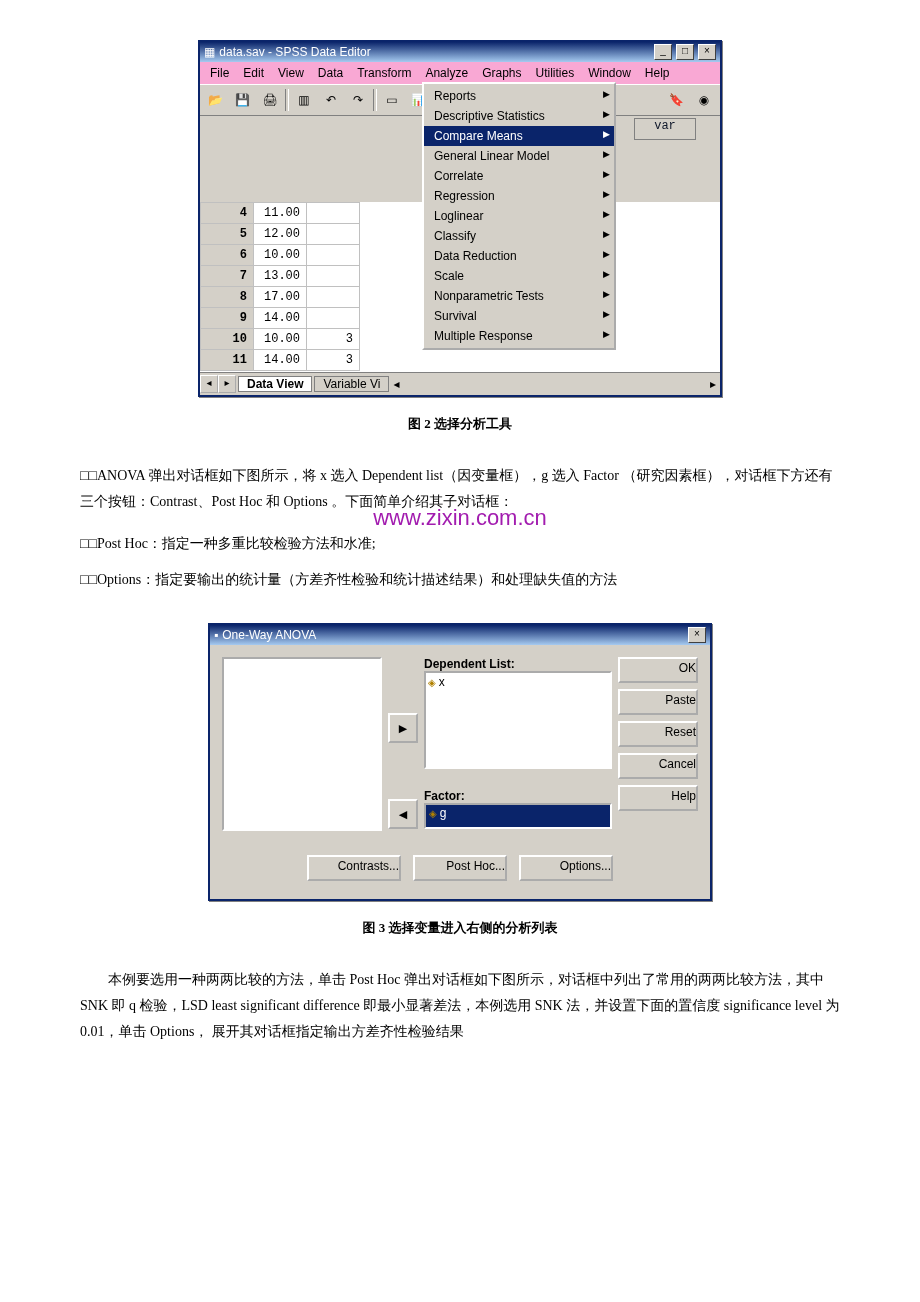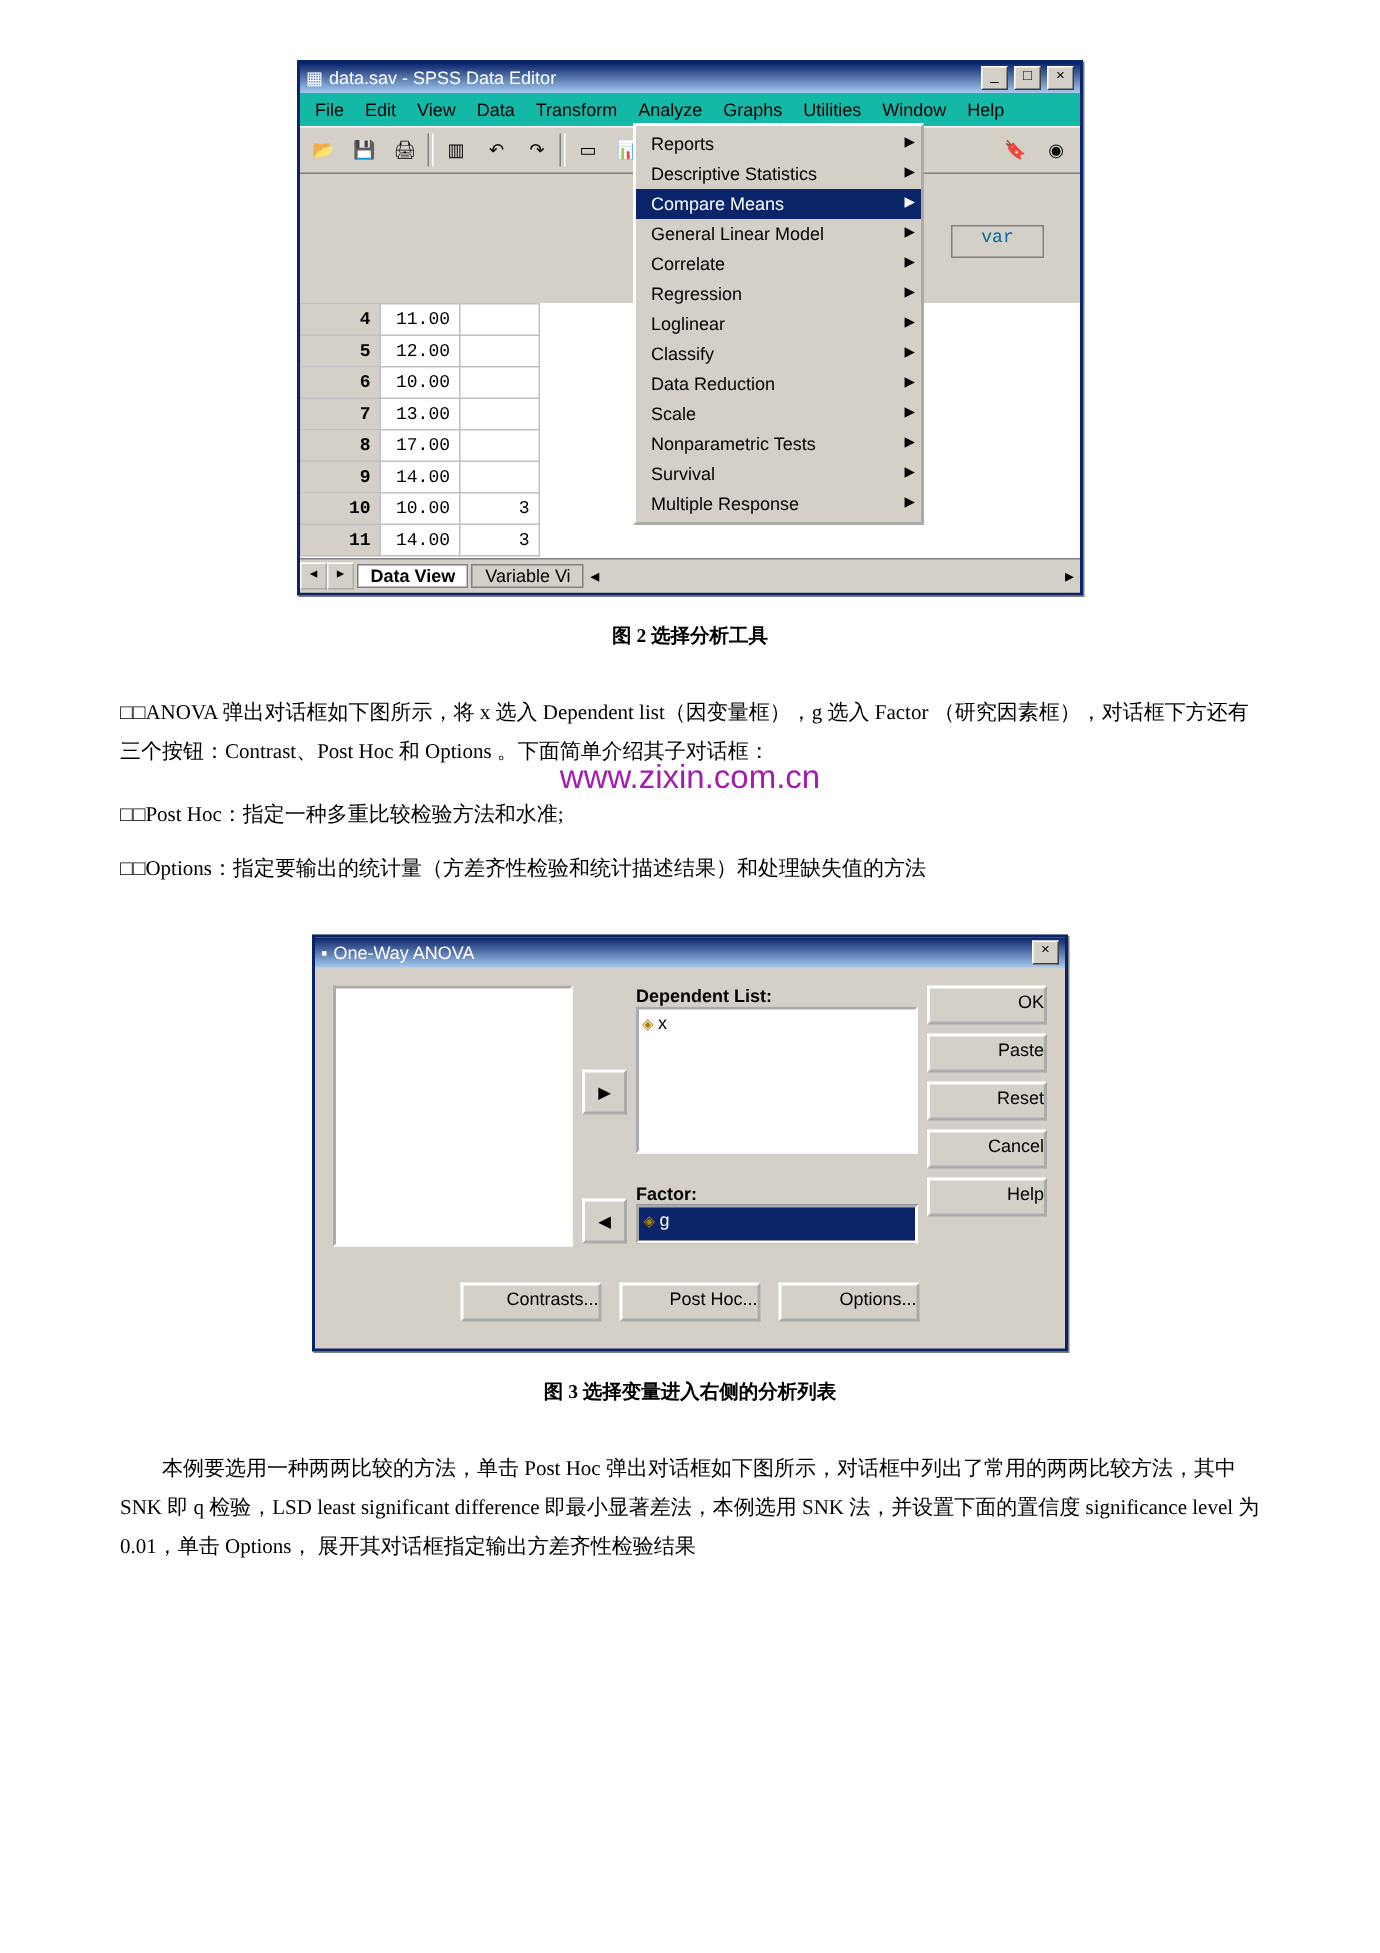--- a/index.html
+++ b/index.html
@@ -41,21 +41,21 @@
     color:#000;
     font-size:10px;
     line-height:12px;
     text-align:center;
     font-family:Arial;
   }
   .menubar{
     display:flex;
     font-family:"MS Shell Dlg",Tahoma,sans-serif;
     font-size:12px;
-    background:#14b8a6;
+    background:#f9a8d4;
     padding:2px 4px;
     gap:2px;
   }
   .menubar span{padding:2px 6px;}
   .toolbar{
     display:flex;
     align-items:center;
     gap:3px;
     padding:3px 4px;
     background:#d4d0c8;
@@ -100,21 +100,21 @@
   }
   .grid table{border-collapse:collapse;width:auto;}
   .grid th,.grid td{
     border:1px solid #c0c0c0;
     padding:1px 6px;
     text-align:right;
     height:18px;
     min-width:40px;
   }
   .grid th{background:#d4d0c8;}
-  .col-var{color:#0369a1;width:70px;margin-top:32px;}
+  .col-var{color:#0f172a;width:70px;}
   .tabs{
     position:absolute;bottom:0;left:0;right:0;
     display:flex;align-items:center;
     font-family:"MS Shell Dlg",Tahoma,sans-serif;
     font-size:12px;
     background:#d4d0c8;
     height:22px;
     border-top:1px solid #808080;
   }
   .tabbtn{width:16px;height:16px;border:1px outset #fff;text-align:center;font-size:10px;line-height:14px;}

